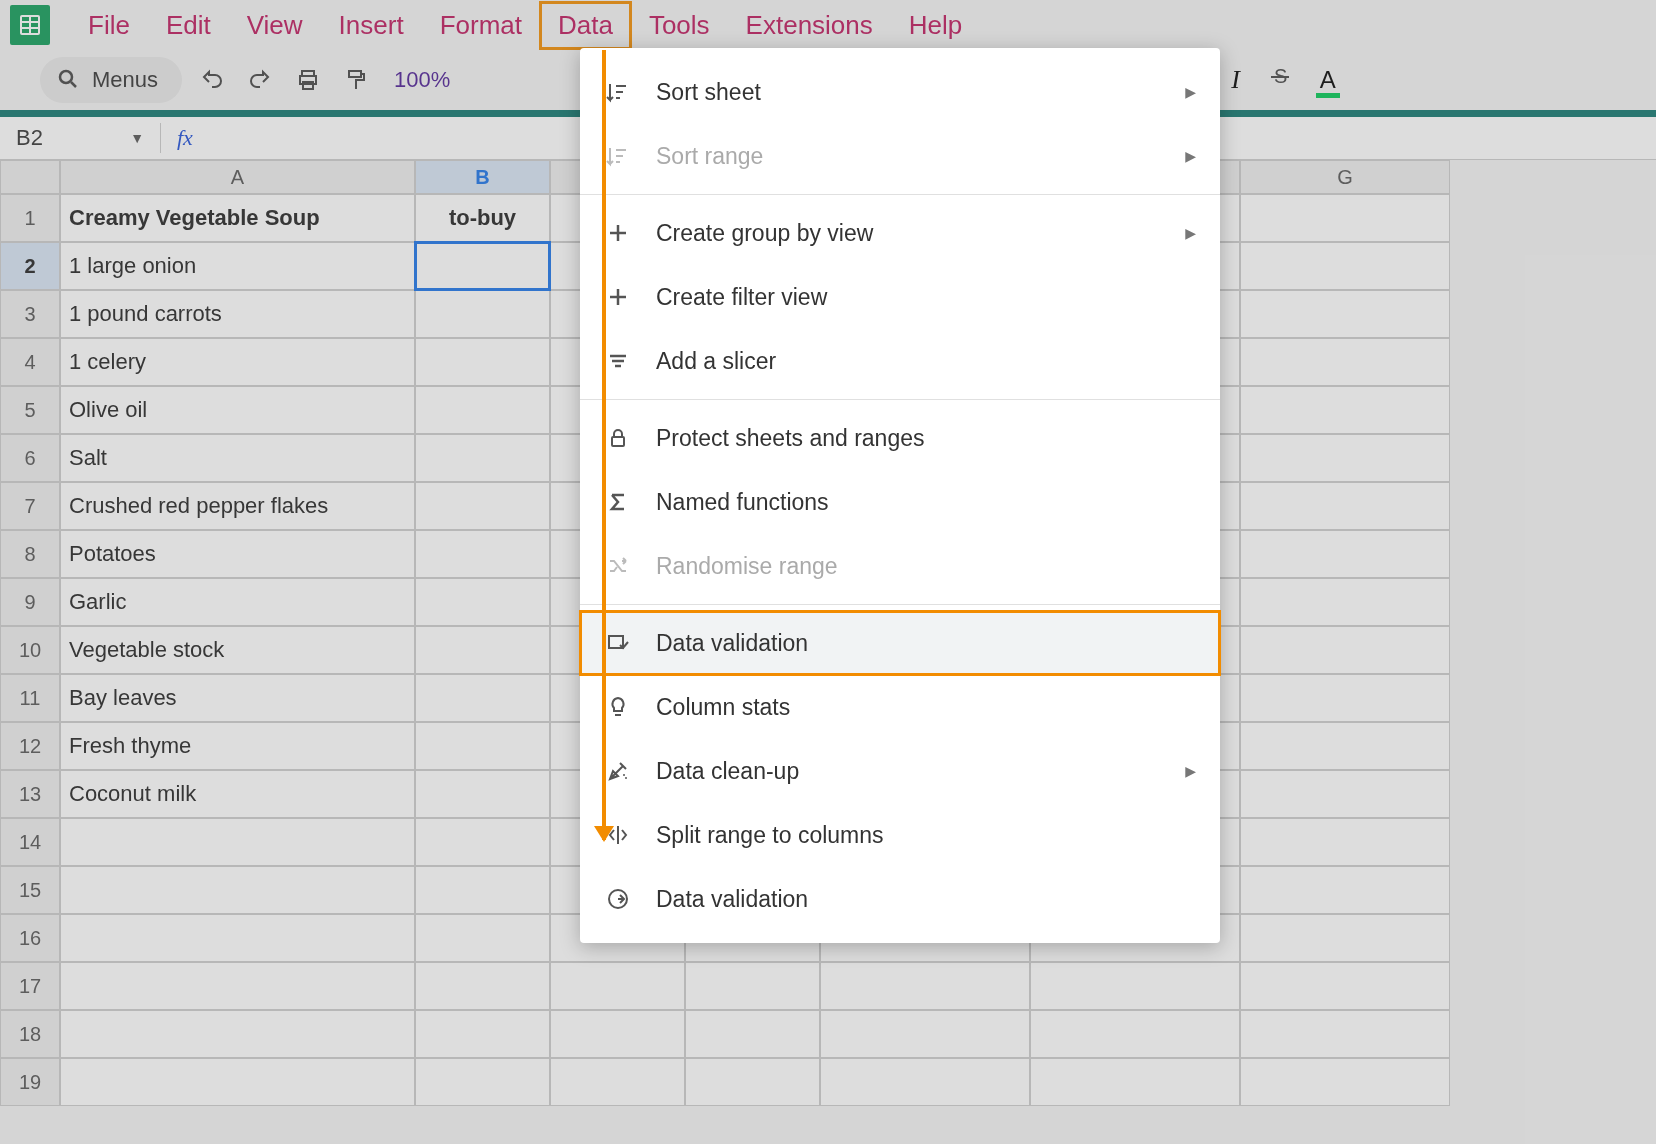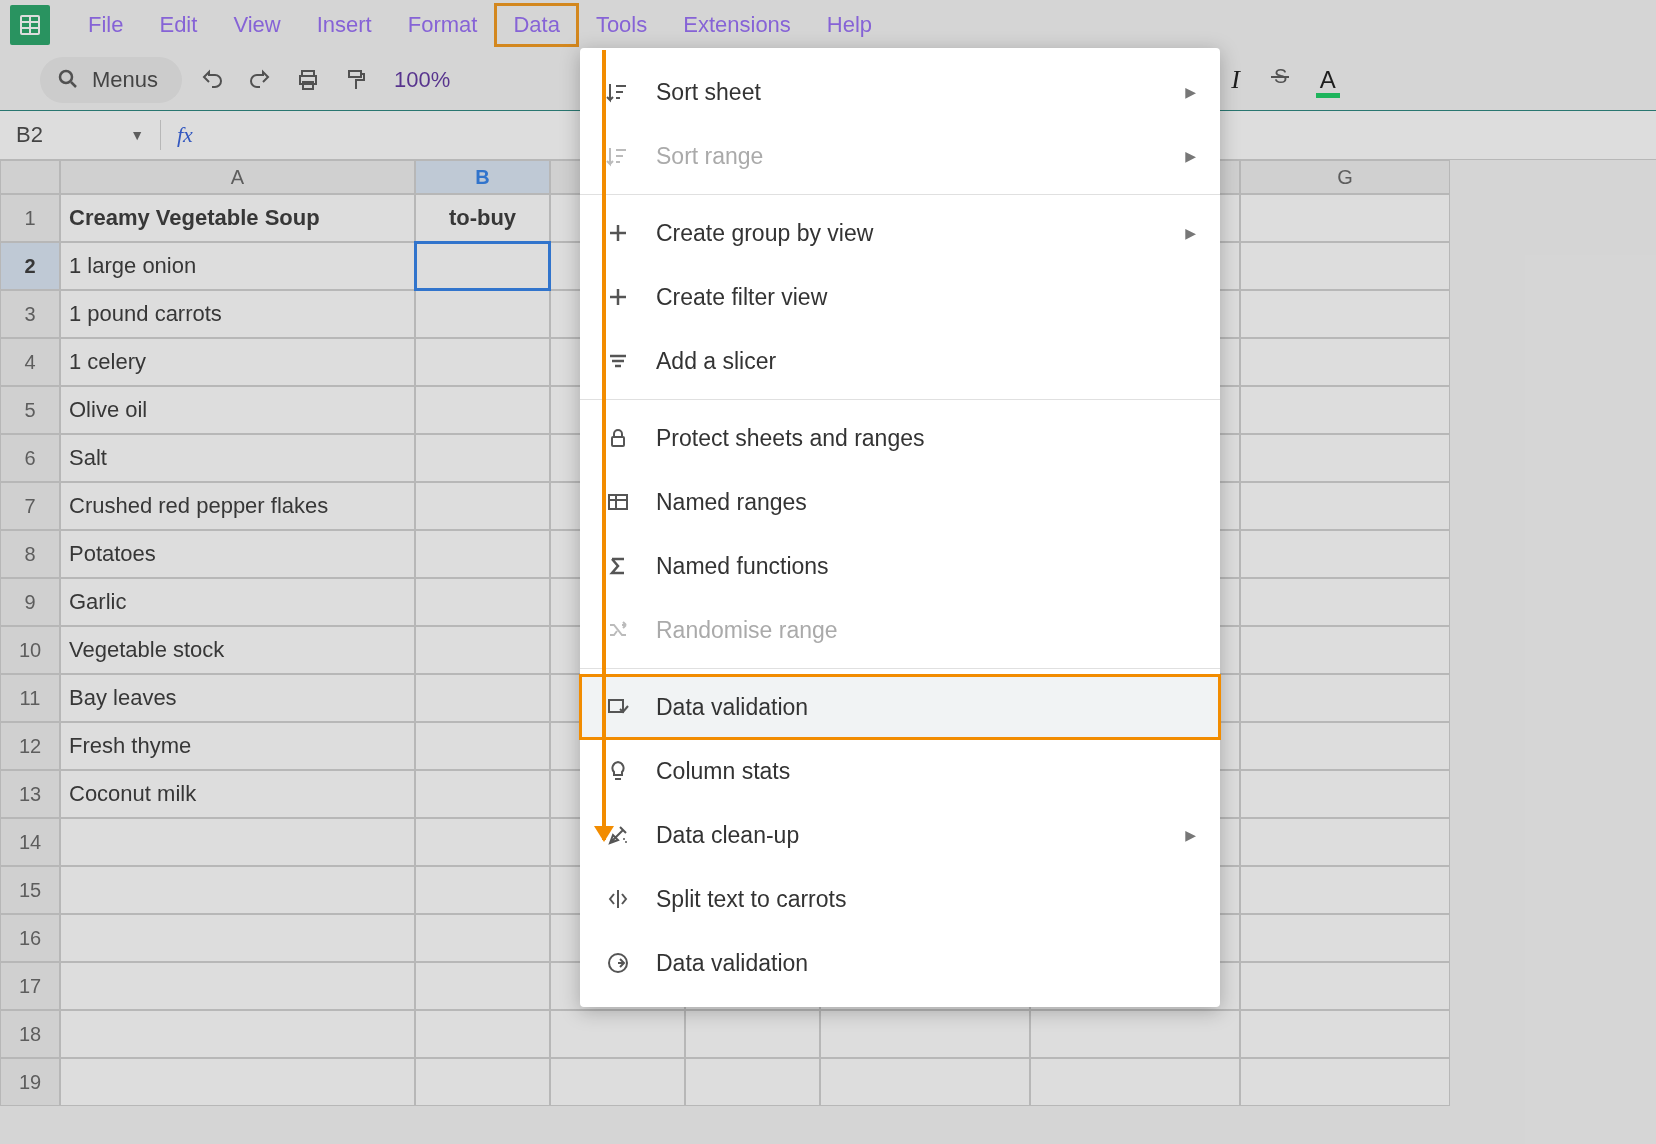--- a/index.html
+++ b/index.html
@@ -4,40 +4,40 @@
 <style>
 * { margin:0; padding:0; box-sizing:border-box; font-family:Arial, sans-serif; }
 body { background:#f5f5f5; width:1656px; height:1144px; overflow:hidden; position:relative; }
 
 .overlay { position:absolute; inset:0; background:rgba(120,120,120,0.25); pointer-events:none; z-index:5; }
 
 
 .menubar { display:flex; align-items:center; height:50px; padding:0 10px; gap:0; }
 .sheets-logo { width:40px; height:40px; background:#0f9d58; border-radius:2px; display:flex; align-items:center; justify-content:center; margin-right:20px; }
 .sheets-logo svg { fill:white; }
-.menu-item { padding:8px 18px; font-size:22px; color:#8b5cf6; cursor:pointer; }
+.menu-item { padding:8px 18px; font-size:26px; color:#be185d; cursor:pointer; }
 .menu-item.active { outline:3px solid #f28c00; outline-offset:-2px; }
 
 
 .toolbar { display:flex; align-items:center; height:60px; padding:0 40px; gap:12px; }
 .menus-btn { background:#e8e8e8; border-radius:30px; padding:10px 24px 10px 16px; display:flex; align-items:flex-start; gap:12px; font-size:22px; color:#333; }
 .tool-icn { width:36px; height:36px; display:flex; align-items:center; justify-content:center; color:#444; border-radius:4px; }
 .zoom-label { font-size:22px; color:#4c1d95; padding:0 8px; }
 .toolbar-spacer { flex:0 0 510px; }
 .font-size-box { display:flex; align-items:center; gap:8px; }
 .font-size-value { border:2px solid #666; border-radius:6px; padding:6px 14px; font-size:22px; }
 .tool-divider { width:1px; height:30px; background:#bbb; margin:0 8px; }
 .bold-btn { font-weight:bold; font-size:24px; padding:0 8px; }
 .italic-btn { font-style:italic; font-family:serif; font-size:26px; padding:0 8px; }
 .strike-btn { font-size:24px; padding:0 8px; }
 .text-color-btn { font-size:24px; padding:0 8px; position:relative; }
 .text-color-underline { position:absolute; bottom:-4px; left:4px; right:4px; height:5px; background:#00c853; }
 
 
-.fx-row { display:flex; align-items:center; height:50px; border-top:1px solid #0f766e; border-bottom:1px solid #ccc; background:#fff; }
+.fx-row { display:flex; align-items:center; height:50px; border-top:7px solid #0f766e; border-bottom:1px solid #ccc; background:#fff; }
 .name-box { width:160px; padding:0 16px; font-size:22px; color:#333; display:flex; align-items:center; justify-content:space-between; }
 .name-box-arrow { font-size:14px; color:#555; }
 .fx-divider { width:1px; height:30px; background:#ccc; }
 .fx-label { padding:0 16px; font-style:italic; font-family:serif; font-size:22px; color:#1d4ed8; }
 
 
 .grid { display:grid; grid-template-columns:60px 355px 135px 135px 135px 210px 210px 210px; font-size:22px; color:#222; }
 .col-hdr { background:#eee; border:1px solid #ccc; height:34px; display:flex; align-items:center; justify-content:center; color:#555; font-size:20px; }
 .col-hdr.sel { color:#1a73e8; font-weight:bold; background:#d7e4f5; }
 .row-hdr { background:#eee; border:1px solid #ccc; display:flex; align-items:center; justify-content:center; color:#555; font-size:20px; height:48px; }
@@ -376,30 +376,20 @@
         <svg viewBox="0 0 24 24">
           <rect x="6" y="11" width="12" height="9" rx="1" fill="none" stroke="currentColor" stroke-width="2"></rect>
           <path d="M8 11V8a4 4 0 018 0v3" fill="none" stroke="currentColor" stroke-width="2"></path>
         </svg>
       </div>
       <span>Protect sheets and ranges</span>
     </div>
     <div class="dd-item">
       <div class="dd-icon">
         <svg viewBox="0 0 24 24">
-          <rect x="3" y="5" width="18" height="14" fill="none" stroke="currentColor" stroke-width="2"></rect>
-          <line x1="3" y1="10" x2="21" y2="10" stroke="currentColor" stroke-width="2"></line>
-          <line x1="10" y1="5" x2="10" y2="19" stroke="currentColor" stroke-width="2"></line>
-        </svg>
-      </div>
-      <span>Named ranges</span>
-    </div>
-    <div class="dd-item">
-      <div class="dd-icon">
-        <svg viewBox="0 0 24 24">
           <path d="M6 5h12M6 5l6 7-6 7h12" fill="none" stroke="currentColor" stroke-width="2.5"></path>
         </svg>
       </div>
       <span>Named functions</span>
     </div>
     <div class="dd-item disabled">
       <div class="dd-icon">
         <svg viewBox="0 0 24 24">
           <path d="M4 7h4l8 10h4M4 17h4l3-4M16 7h4m0 0l-3-3m3 3l-3 3" fill="none" stroke="currentColor" stroke-width="2"></path>
         </svg>
@@ -434,21 +424,21 @@
       </div>
       <span>Data clean-up</span>
       <span class="dd-sub">▶</span>
     </div>
     <div class="dd-item">
       <div class="dd-icon">
         <svg viewBox="0 0 24 24">
           <path d="M12 3v18M8 7l-4 5 4 5M16 7l4 5-4 5" fill="none" stroke="currentColor" stroke-width="2"></path>
         </svg>
       </div>
-      <span>Split text to carrots</span>
+      <span>Split range to columns</span>
     </div>
     <div class="dd-item">
       <div class="dd-icon">
         <svg viewBox="0 0 24 24">
           <circle cx="12" cy="12" r="9" fill="none" stroke="currentColor" stroke-width="2"></circle>
           <path d="M12 8h6M14 12l4-4-4-4" fill="none" stroke="currentColor" stroke-width="2" transform="translate(0 4)"></path>
         </svg>
       </div>
       <span>Data validation</span>
     </div>

